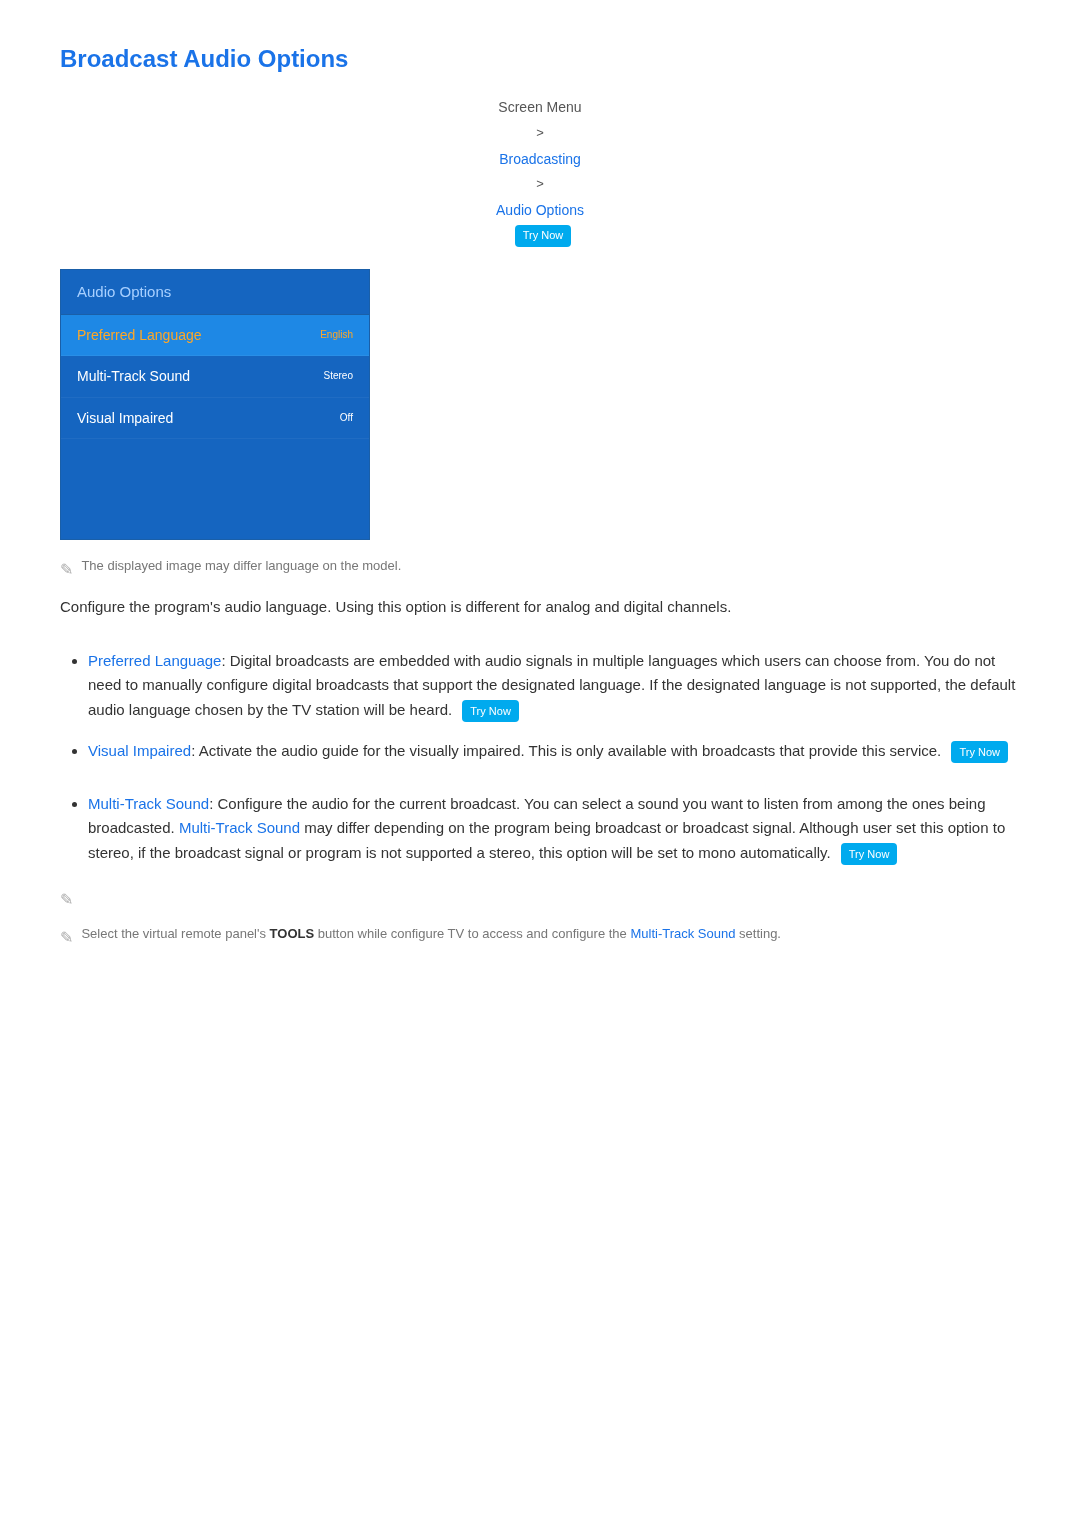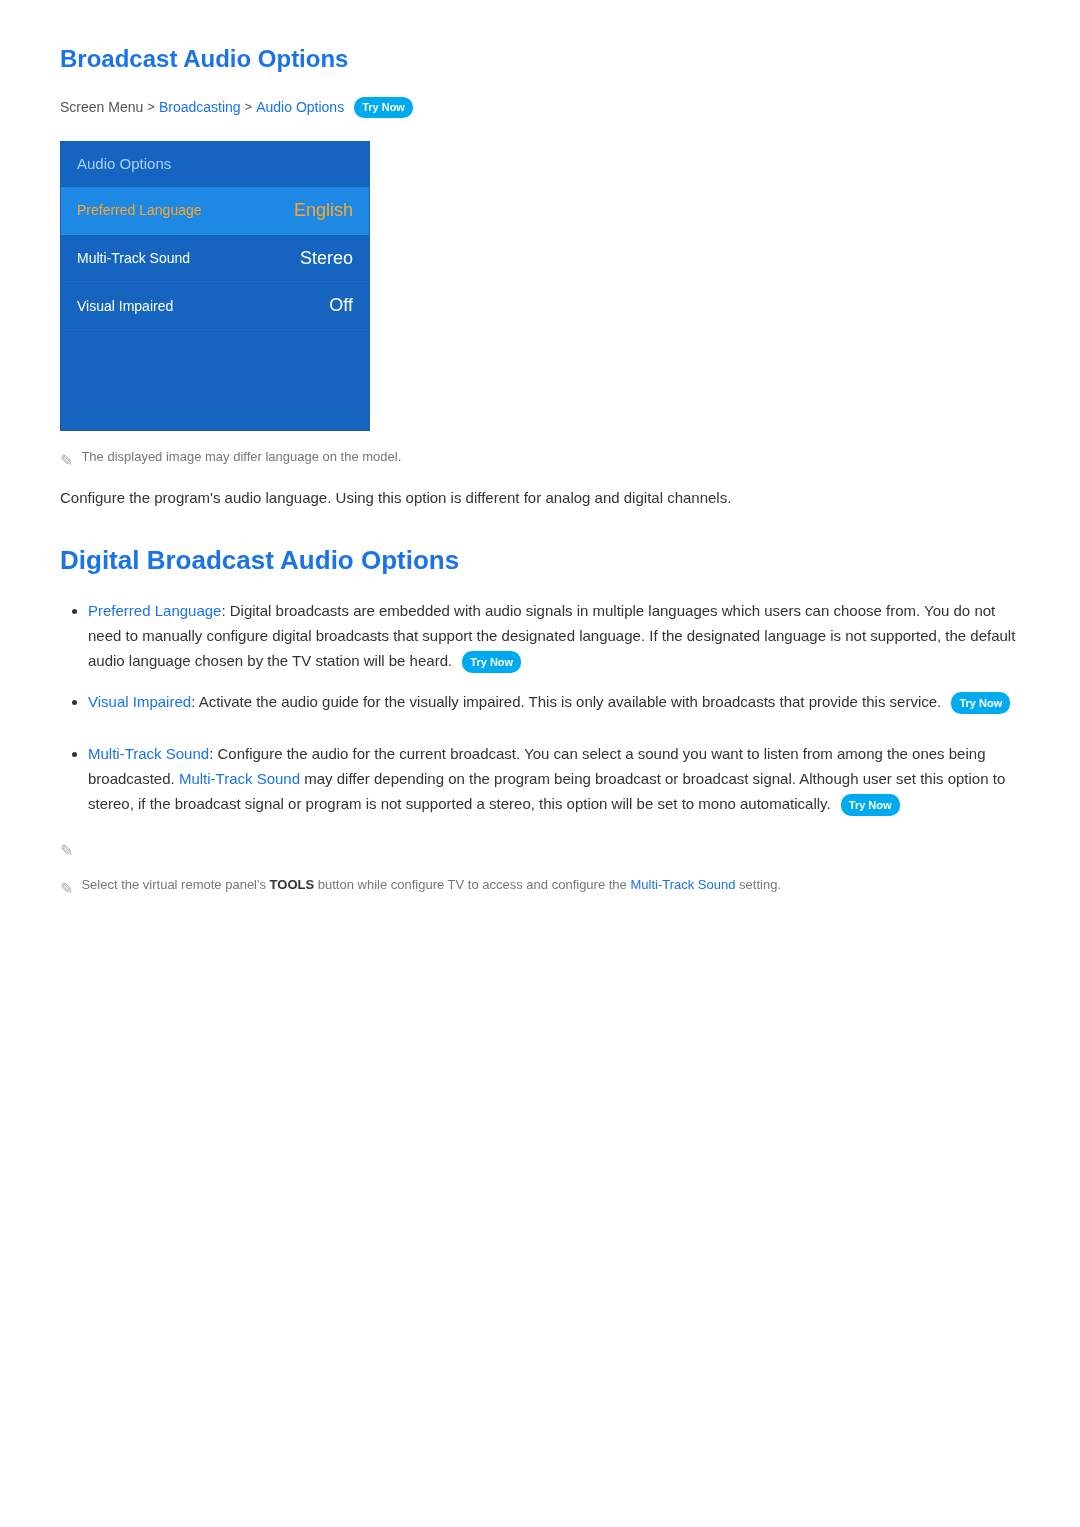--- a/index.html
+++ b/index.html
@@ -20,40 +20,41 @@
       margin-bottom: 18px;
     }
 
     .breadcrumb {
       font-size: 14px;
       color: #555;
       margin-bottom: 22px;
       display: flex;
       align-items: center;
       gap: 4px;
+      flex-direction: column;
     }
 
     .breadcrumb-separator {
       color: #555;
       font-size: 13px;
     }
 
     .breadcrumb-link {
       color: #1a73e8;
       font-weight: 500;
     }
 
     .try-now-badge {
       display: inline-block;
       background-color: #00aaee;
       color: white;
       font-size: 11px;
-      font-weight: bold;
+      font-weight: normal;
       padding: 2px 8px;
-      border-radius: 10px;
+      border-radius: 4px;
       margin-left: 6px;
       vertical-align: middle;
     }
 
     
     .ui-panel {
       width: 310px;
       background-color: #1565c0;
       border: 1px solid #1a5fa8;
       margin-bottom: 16px;
@@ -84,21 +85,21 @@
       color: #ffffff;
       font-size: 14px;
     }
 
     .ui-panel-row.highlighted .ui-panel-row-label {
       color: #ffa726;
     }
 
     .ui-panel-row-value {
       color: #ffa726;
-      font-size: 18px;
+      font-size: 10px;
       font-weight: 500;
     }
 
     .ui-panel-row-value.white {
       color: #ffffff;
     }
 
     .ui-panel-empty {
       height: 100px;
     }
@@ -197,21 +198,20 @@
 </div>
 
 <div class="note">
   <span class="note-icon">✎</span>
   <span>The displayed image may differ language on the model.</span>
 </div>
 
 <p class="body-text">Configure the program's audio language. Using this option is different for analog and digital channels.</p>
 
 <div class="section-divider">
-  <h2 class="section-title">Digital Broadcast Audio Options</h2>
   <ul class="bullet-list">
     <li>
       <span class="inline-link">Preferred Language</span><span>: Digital broadcasts are embedded with audio signals in multiple languages which users can choose from. You do not need to manually configure digital broadcasts that support the designated language. If the designated language is not supported, the default audio language chosen by the TV station will be heard.</span>
       <span class="try-now-badge">Try Now</span>
     </li>
     <li>
       <span class="inline-link">Visual Impaired</span><span>: Activate the audio guide for the visually impaired. This is only available with broadcasts that provide this service.</span>
       <span class="try-now-badge">Try Now</span>
     </li>
   </ul>

